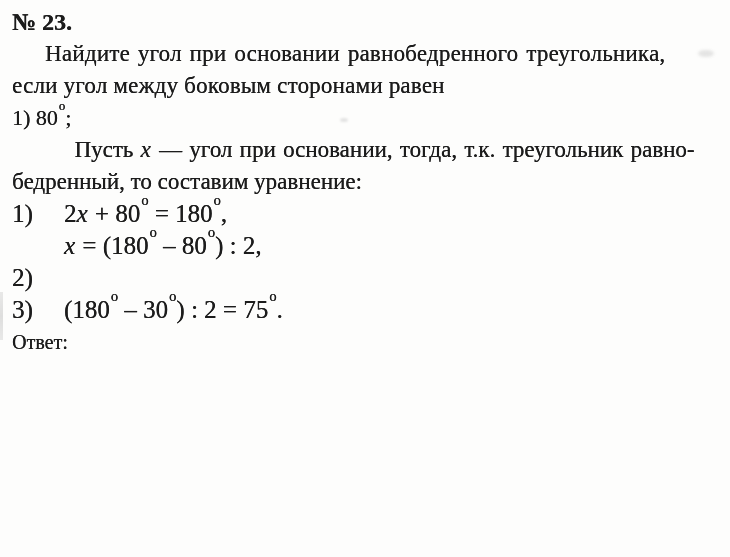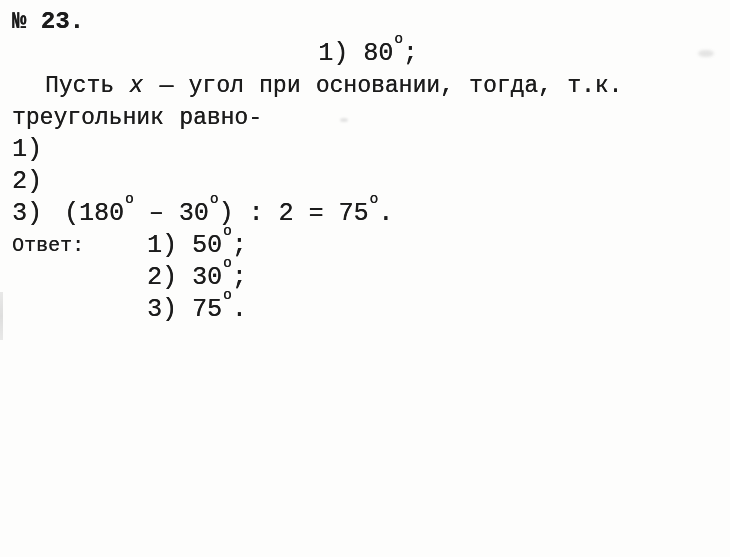--- a/index.html
+++ b/index.html
@@ -9,44 +9,43 @@
     height: 557px;
     overflow: hidden;
     background: #fdfdfc;
   }
   .page {
     position: relative;
     width: 730px;
     height: 557px;
     box-sizing: border-box;
     padding: 6px 6px 0 12px;
-    font-family: Liberation Mono, monospace;
+    font-family: Liberation Serif, serif;
     color: #1c1c1c;
     font-size: 23px;
     line-height: 32px;
     text-shadow: 0.25px 0 0 currentColor; 
   }
   .page p, .page div { margin: 0; }
 
   .prob-number {
     margin-left: 33px;
     font-weight: bold;
     font-size: 24px;
   }
   .stmt-1 { text-indent: 33px; letter-spacing: 0.2px; word-spacing: 2px; }
   .stmt-2 { letter-spacing: 0.2px; }
 
   .options {
     margin-left: 92px;
     margin-top: 4px;
-    font-size: 25px;
-    text-align: center;
+    font-size: 22px;
   }
 
-  .intro { margin-top: 24px; }
+  .intro { margin-top: 24px; text-align: center; }
   .intro-1 { text-indent: 33px; word-spacing: 1.5px; }
 
   .steps { font-size: 25px; }
   .step-row { display: flex; margin-left: 38px; }
   .step-label { width: 52px; flex: none; }
   .step-expr { white-space: nowrap; }
 
   .answer-row {
     display: flex;
     margin-left: 38px;
@@ -92,45 +91,48 @@
     filter: blur(1px);
   }
 </style>
 </head>
 <body style="background: rgb(253, 253, 252);">
 
 <div class="page" style="color: rgb(28, 28, 28);">
 
   <div class="prob-number">№ 23.</div>
 
+  <p class="stmt-1">Найдите угол при основании равнобедренного треугольника,</p>
+  <p class="stmt-2">если угол между боковым сторонами равен</p>
 
   <div class="options">
     <div>1) 80<sup class="deg">o</sup>;</div>
   </div>
 
   <p class="intro intro-1">Пусть <i class="var">x</i> — угол при основании, тогда, т.к. треугольник равно-</p>
+  <p class="intro-2">бедренный, то составим уравнение:</p>
 
   <div class="steps">
     <div class="step-row">
       <span class="step-label">1)</span>
+      <span class="step-expr">2<i class="var">x</i> + 80<sup class="deg">o</sup> = 180<sup class="deg">o</sup>,</span>
+    </div>
+    <div class="step-row">
+      <span class="step-label"></span>
+      <span class="step-expr"><i class="var">x</i> = (180<sup class="deg">o</sup> – 80<sup class="deg">o</sup>) : 2,</span>
     </div>
     <div class="step-row">
       <span class="step-label">2)</span>
     </div>
     <div class="step-row">
       <span class="step-label">3)</span>
       <span class="step-expr">(180<sup class="deg">o</sup> – 30<sup class="deg">o</sup>) : 2 = 75<sup class="deg">o</sup>.</span>
     </div>
   </div>
 
   <div class="answer-row">
     <span class="answer-label">Ответ:</span>
-    <div class="answer-items">
-      <div>1) 50<sup class="deg">o</sup>;</div>
-      <div>2) 30<sup class="deg">o</sup>;</div>
-      <div>3) 75<sup class="deg">o</sup>.</div>
-    </div>
   </div>
 
   <div class="artifact-smudge"></div>
   <div class="artifact-streak"></div>
   <div class="artifact-dot"></div>
 </div>
 
 </body></html>

